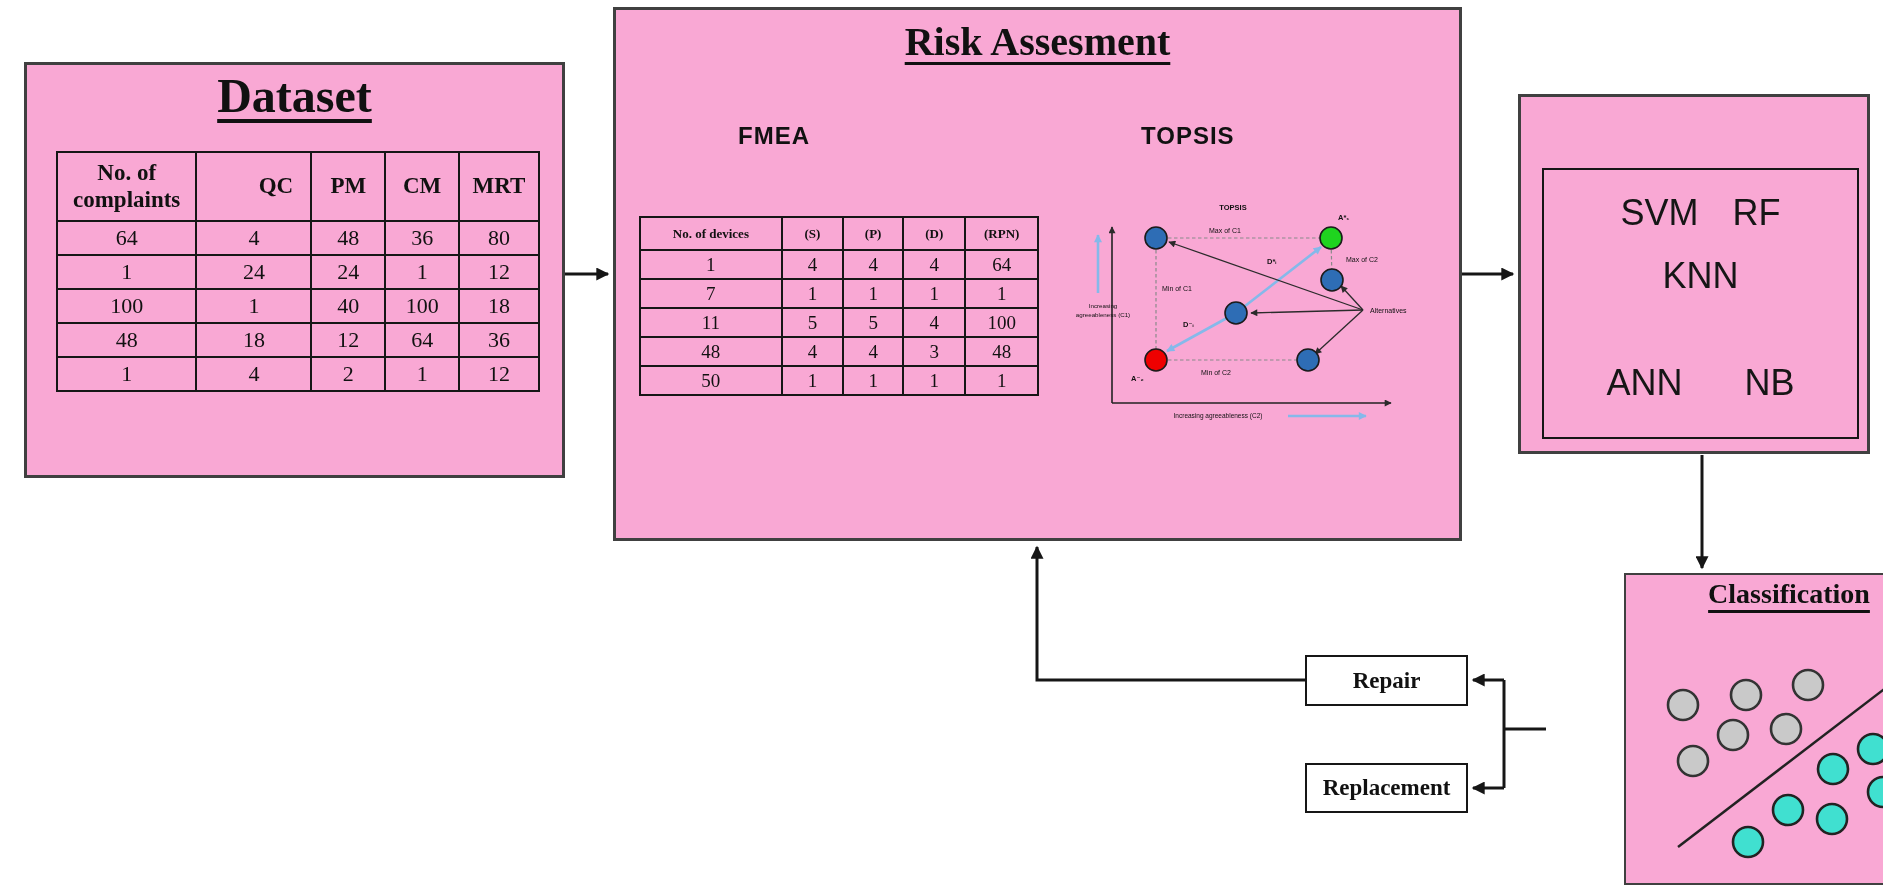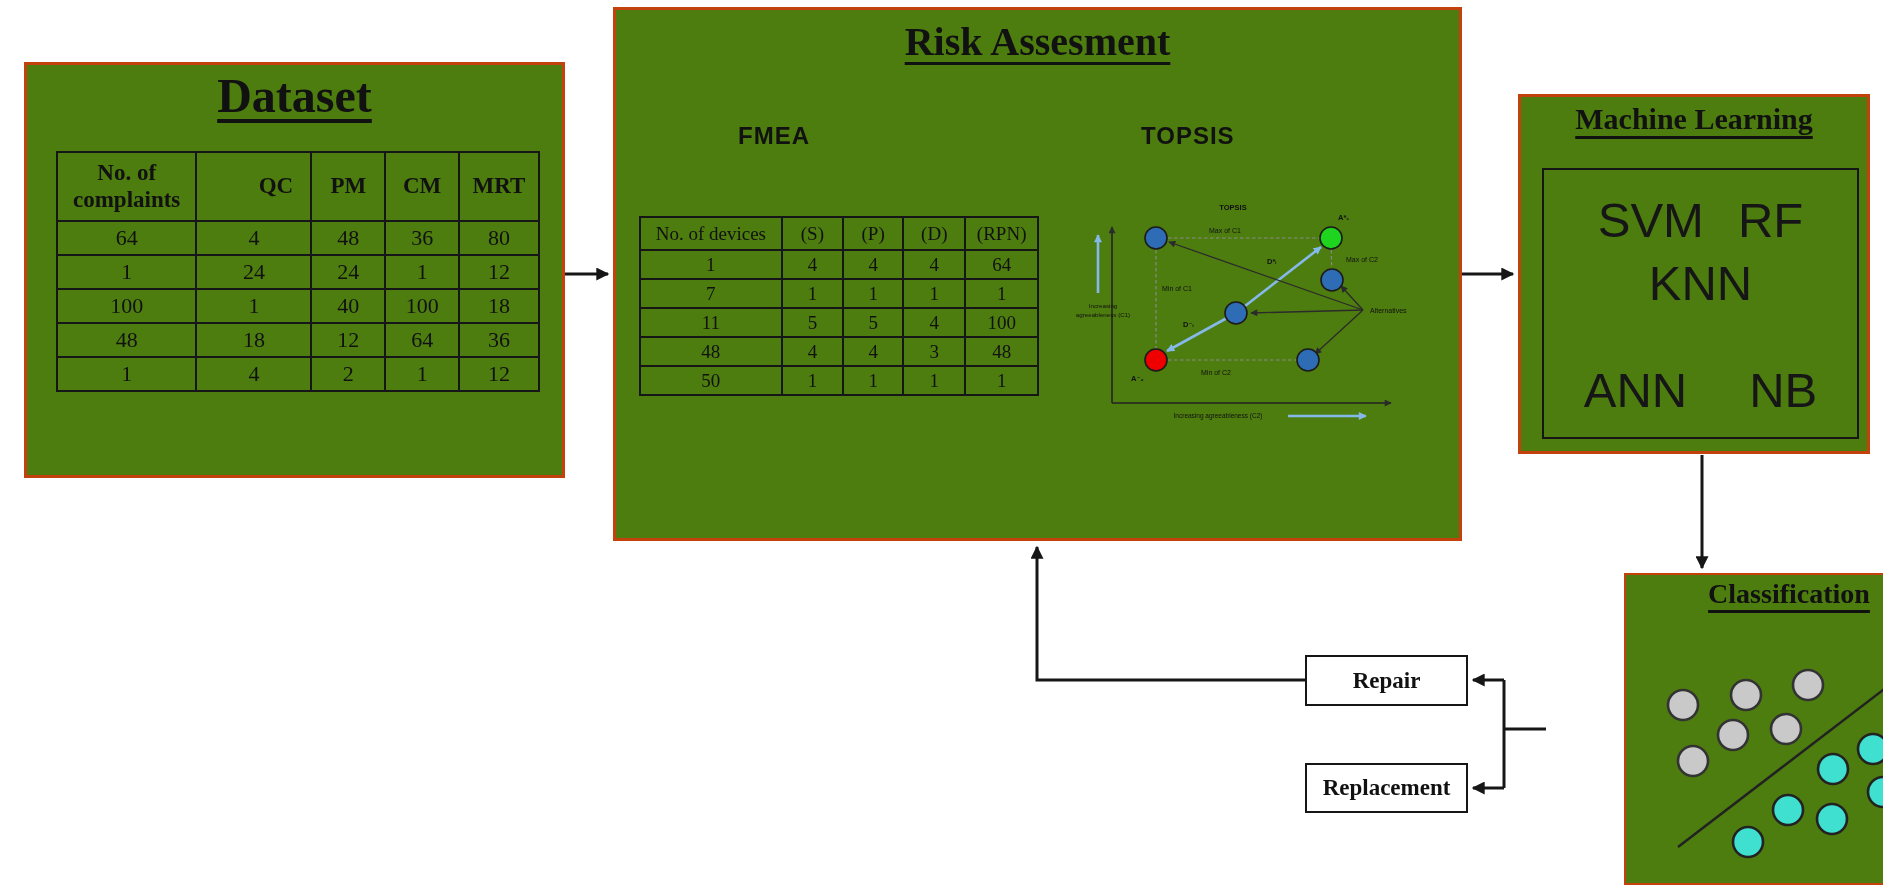--- a/index.html
+++ b/index.html
@@ -1,20 +1,20 @@
 <!DOCTYPE html>
 <html><head>
 <meta charset="utf-8">
 <style>
   html,body{margin:0;padding:0;background:#ffffff;}
   .canvas{
     position:relative;width:1883px;height:888px;background:#ffffff;overflow:hidden;
     font-family:"Liberation Serif","DejaVu Serif",serif;color:#111;
   }
-  .box{position:absolute;background:#4d7c0f;border:3px solid #c2410c;box-sizing:border-box;}
+  .box{position:absolute;background:#f9a8d4;border:3px solid #404040;box-sizing:border-box;}
   .thin{border-width:2.5px;}
   .btitle{
     text-align:center;font-weight:bold;
     text-decoration:underline;text-decoration-thickness:3px;text-underline-offset:7px;
   }
   
   .ds-title{font-size:48px;margin-top:3px;text-decoration:underline;}
   table.dgrid{border-collapse:collapse;position:absolute;table-layout:fixed;}
   table.dgrid th,table.dgrid td{
     border:2.5px solid #161616;text-align:center;vertical-align:middle;
@@ -23,28 +23,28 @@
   #dataset-table{left:29px;top:86px;width:484px;}
   #dataset-table th{font-size:23px;font-weight:bold;height:67px;line-height:1.15;}
   #dataset-table td{font-size:22px;height:32px;}
   
   .risk-title{font-size:40px;margin-top:8px;}
   .sub-label{
     position:absolute;font-family:"Liberation Sans","DejaVu Sans",sans-serif;
     font-weight:bold;font-size:24px;letter-spacing:1px;text-align:left;width:200px;
   }
   #fmea-table{left:23px;top:206px;width:400px;}
-  #fmea-table th{font-size:19px;font-weight:normal;height:31px;}
+  #fmea-table th{font-size:13px;font-weight:bold;height:31px;}
   #fmea-table td{font-size:19px;height:27px;}
   
   .ml-title{font-size:30px;margin-top:5px;}
   .ml-inner{position:absolute;left:21px;top:71px;width:317px;height:271px;border:2.5px solid #161616;box-sizing:border-box;}
   .algo-row{
     position:absolute;width:100%;text-align:center;
-    font-family:"Liberation Sans","DejaVu Sans",sans-serif;font-size:49px;font-weight:400;color:#161616;
+    font-family:"Liberation Sans","DejaVu Sans",sans-serif;font-size:36px;font-weight:400;color:#161616;
   }
   .algo-gap-s{display:inline-block;width:34px;}
   .algo-gap-l{display:inline-block;width:62px;}
   
   .cl-title{font-size:28px;margin-top:3px;}
   
   .action-box{
     position:absolute;border:2.5px solid #161616;background:#fff;box-sizing:border-box;
     display:flex;align-items:center;justify-content:center;
     font-weight:bold;font-size:23px;font-family:"Liberation Serif","DejaVu Serif",serif;
@@ -225,21 +225,20 @@
       <text x="128" y="177" class="tp-lbl">Min of C2</text>
       <text x="58" y="183" class="tp-lbl-b">A⁻₂</text>
       <text x="297" y="115" class="tp-lbl">Alternatives</text>
       <text x="30" y="110" class="tp-lbl" text-anchor="middle" style="font-size:6.2px">Increasing</text>
       <text x="30" y="119" class="tp-lbl" text-anchor="middle" style="font-size:6.2px">agreeableness (C1)</text>
       <text x="145" y="220" class="tp-lbl" text-anchor="middle" style="font-size:6.5px">Increasing agreeableness (C2)</text>
     </svg>
   </div>
 
   <div class="box" style="left:1518px;top:94px;width:352px;height:360px;">
-    <div class="btitle ml-title">Machine Learning</div>
     <div class="ml-inner">
       <div class="algo-row" style="top:22px;">
         <span>SVM</span><span class="algo-gap-s"></span><span>RF</span>
       </div>
       <div class="algo-row" style="top:85px;">
         <span>KNN</span>
       </div>
       <div class="algo-row" style="top:192px;">
         <span>ANN</span><span class="algo-gap-l"></span><span>NB</span>
       </div>

